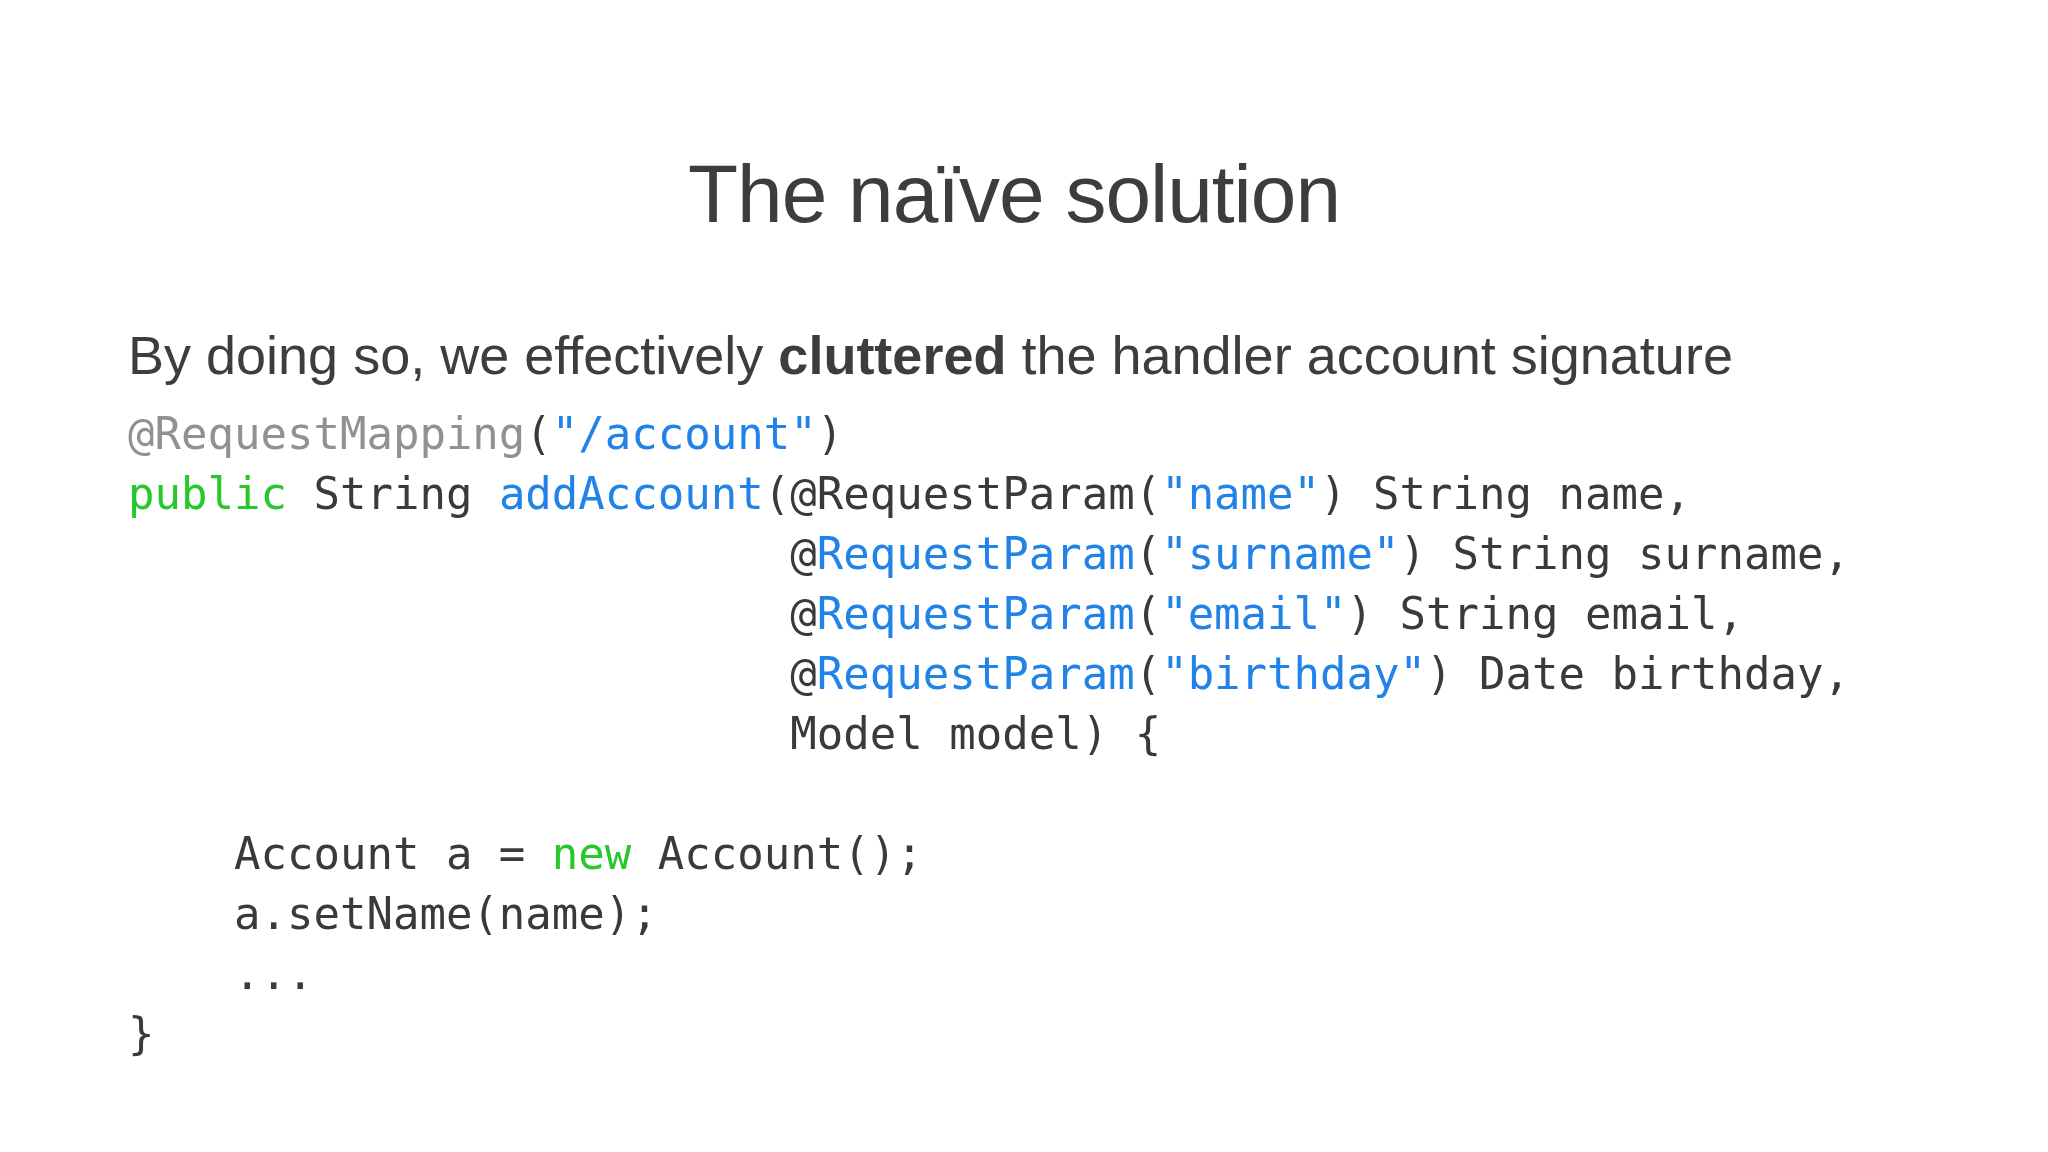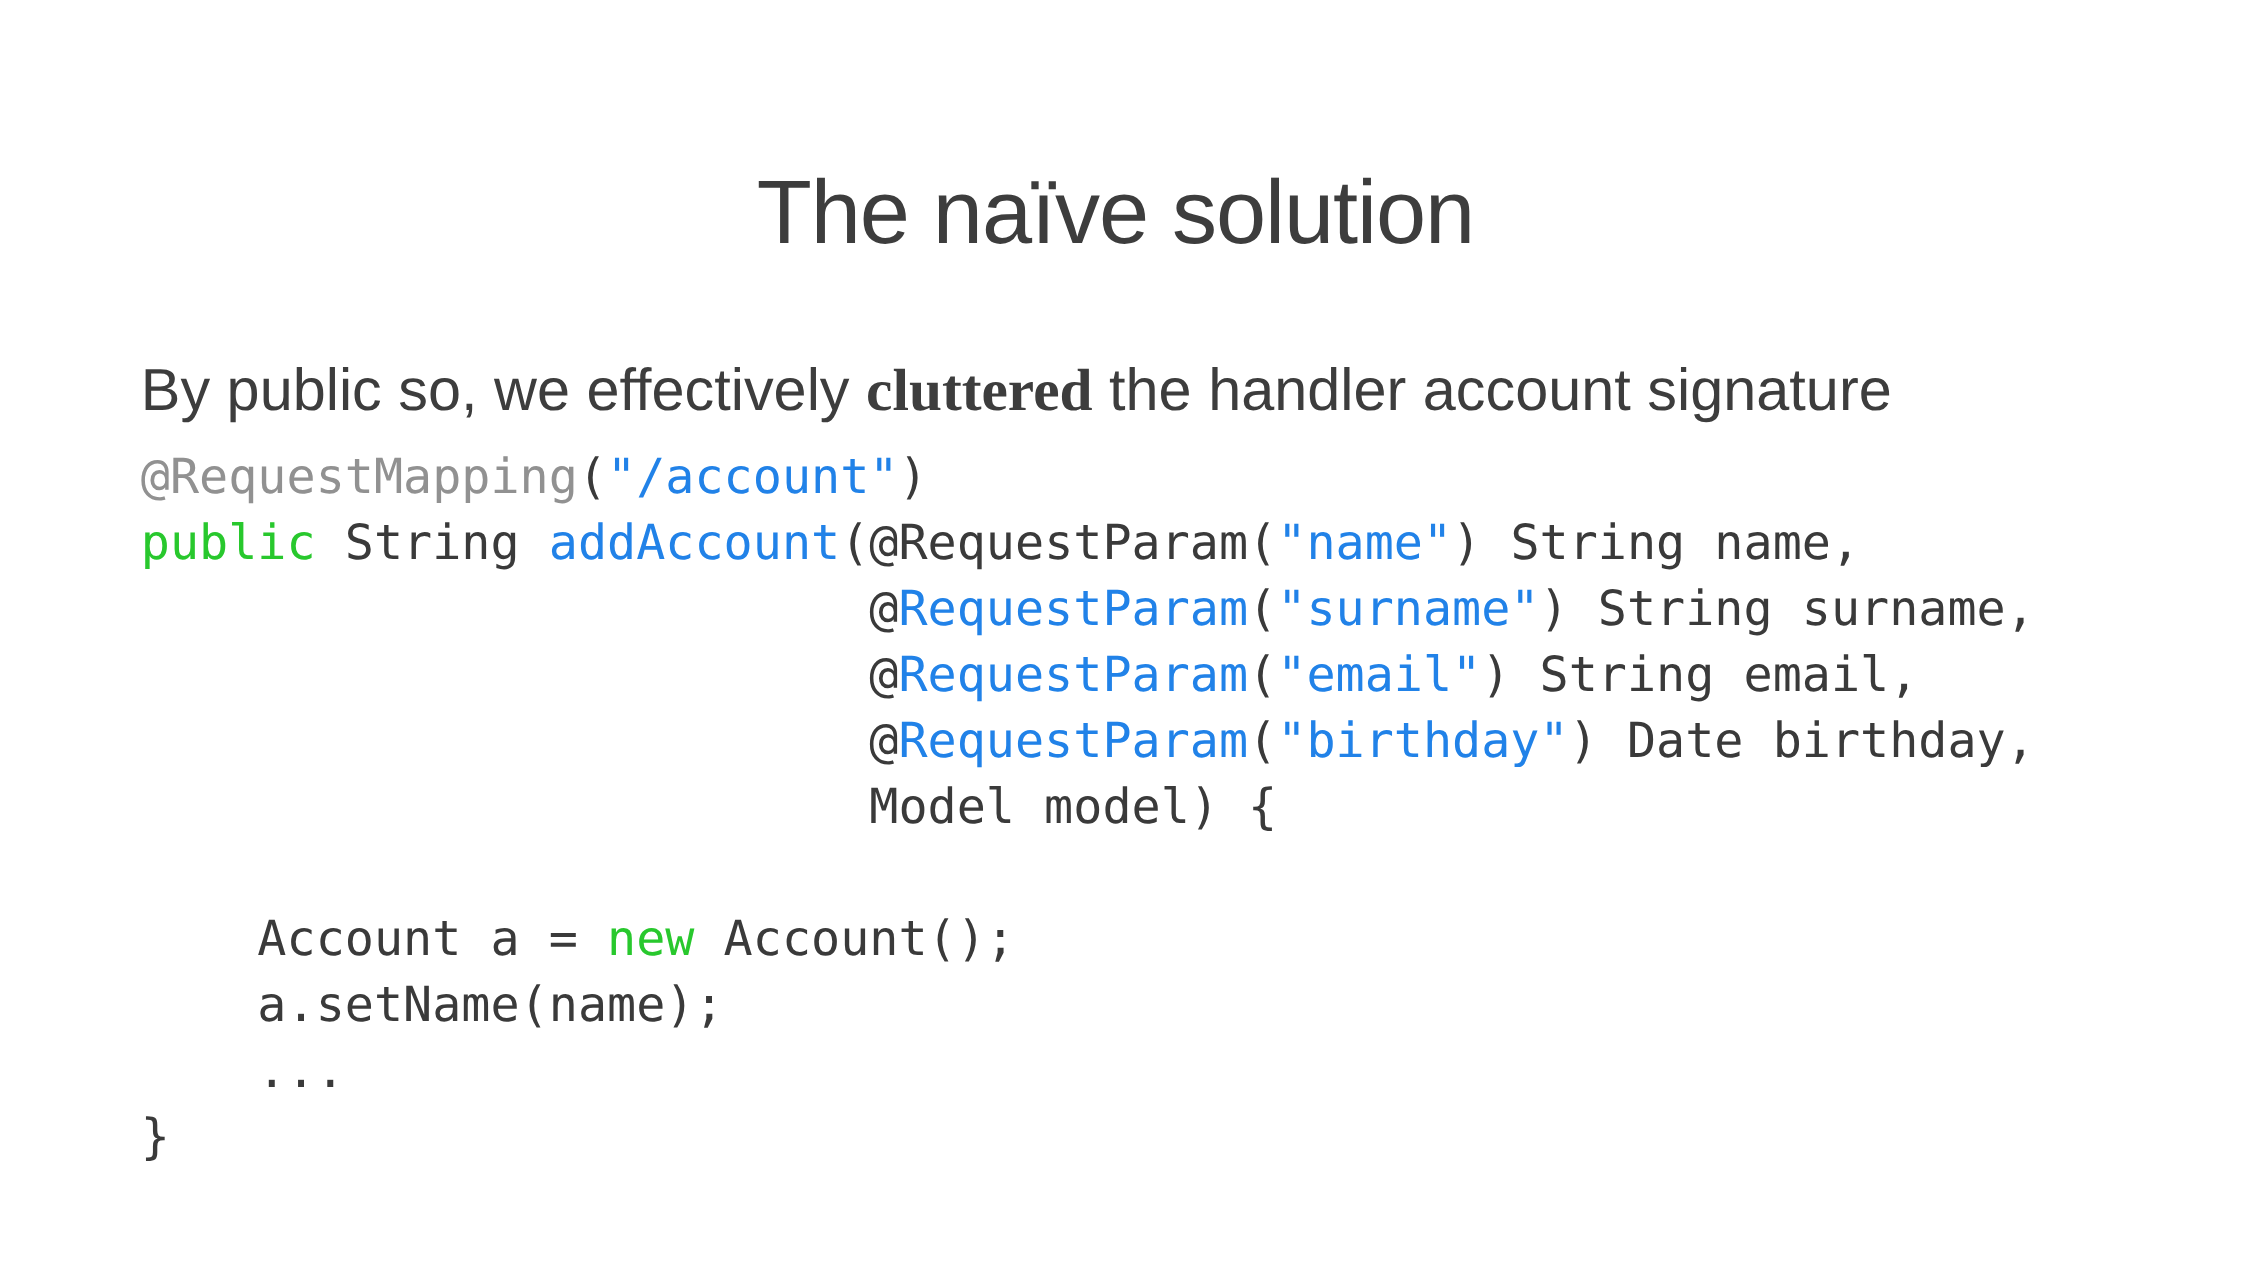--- a/index.html
+++ b/index.html
@@ -33,21 +33,20 @@
     left: 128px;
     width: 1800px;
     font-size: 54px;
     line-height: 1.3;
     font-weight: 400;
     color: var(--c-text, #3d3d3d);
     white-space: nowrap;
   }
   .subtitle .bold-word {
     font-weight: 700;
-    font-family: Liberation Serif, serif;
   }
   .code {
     position: absolute;
     top: 404px;
     left: 128px;
     font-family: "DejaVu Sans Mono", monospace;
     font-size: 44px;
     line-height: 60px;
     white-space: pre;
     color: var(--c-code-plain, #3a3a3a);
@@ -55,16 +54,16 @@
   .code-line {
     min-height: 60px;
   }
 </style>
 </head>
 <body>
 
 <div class="slide">
   <h1 class="title">The naïve solution</h1>
 
-  <p class="subtitle"><span>By public so, we effectively </span><span class="bold-word">cluttered</span><span> the handler account signature</span></p>
+  <p class="subtitle"><span>By doing so, we effectively </span><span class="bold-word">cluttered</span><span> the handler account signature</span></p>
 
   <div class="code"><div class="code-line"><span style="color: rgb(145, 145, 145);">@RequestMapping</span><span style="color: rgb(58, 58, 58);">(</span><span style="color: rgb(33, 130, 232);">"/account"</span><span style="color: rgb(58, 58, 58);">)</span></div><div class="code-line"><span style="color: rgb(40, 200, 45);">public</span><span style="color: rgb(58, 58, 58);"> String </span><span style="color: rgb(33, 130, 232);">addAccount</span><span style="color: rgb(58, 58, 58);">(@RequestParam(</span><span style="color: rgb(33, 130, 232);">"name"</span><span style="color: rgb(58, 58, 58);">) String name,</span></div><div class="code-line"><span style="color: rgb(58, 58, 58);">                         @</span><span style="color: rgb(33, 130, 232);">RequestParam</span><span style="color: rgb(58, 58, 58);">(</span><span style="color: rgb(33, 130, 232);">"surname"</span><span style="color: rgb(58, 58, 58);">) String surname,</span></div><div class="code-line"><span style="color: rgb(58, 58, 58);">                         @</span><span style="color: rgb(33, 130, 232);">RequestParam</span><span style="color: rgb(58, 58, 58);">(</span><span style="color: rgb(33, 130, 232);">"email"</span><span style="color: rgb(58, 58, 58);">) String email,</span></div><div class="code-line"><span style="color: rgb(58, 58, 58);">                         @</span><span style="color: rgb(33, 130, 232);">RequestParam</span><span style="color: rgb(58, 58, 58);">(</span><span style="color: rgb(33, 130, 232);">"birthday"</span><span style="color: rgb(58, 58, 58);">) Date birthday,</span></div><div class="code-line"><span style="color: rgb(58, 58, 58);">                         Model model) {</span></div><div class="code-line"></div><div class="code-line"><span style="color: rgb(58, 58, 58);">    Account a = </span><span style="color: rgb(40, 200, 45);">new</span><span style="color: rgb(58, 58, 58);"> Account();</span></div><div class="code-line"><span style="color: rgb(58, 58, 58);">    a.setName(name);</span></div><div class="code-line"><span style="color: rgb(58, 58, 58);">    ...</span></div><div class="code-line"><span style="color: rgb(58, 58, 58);">}</span></div></div>
 </div>
 
 </body></html>

